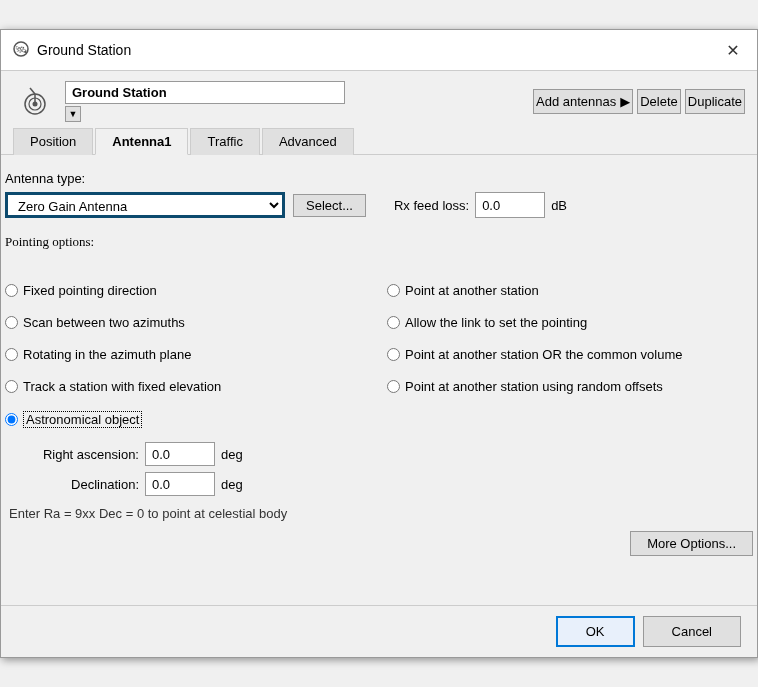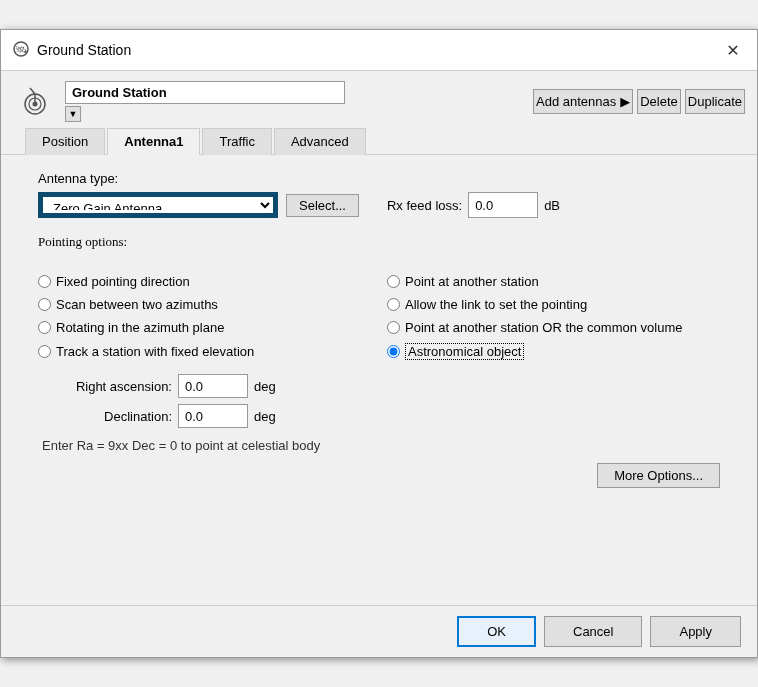--- a/index.html
+++ b/index.html
@@ -98,21 +98,21 @@
       border: 1px solid #999;
       cursor: pointer;
       font-size: 13px;
       display: flex;
       align-items: center;
       gap: 4px;
     }
 
     .tabs {
       display: flex;
-      padding: 0 24px;
+      padding: 0 12px;
       border-bottom: 1px solid #ccc;
       margin-bottom: 0;
     }
     .tab {
       padding: 5px 16px;
       border: 1px solid #ccc;
       border-bottom: none;
       background: #e0e0e0;
       cursor: pointer;
       font-size: 13px;
@@ -120,39 +120,39 @@
       position: relative;
       top: 1px;
     }
     .tab.active {
       background: #f0f0f0;
       font-weight: bold;
       border-bottom: 1px solid #f0f0f0;
     }
 
     .content {
-      padding: 16px 37px;
+      padding: 16px 4px;
       min-height: 450px;
     }
 
     .section-label {
       font-weight: normal;
       margin-bottom: 6px;
     }
 
     .antenna-type-row {
       display: flex;
       align-items: center;
       gap: 8px;
       margin-bottom: 16px;
     }
     .antenna-select {
-      width: 240px;
+      width: 280px;
       padding: 3px 6px;
-      border: 5px solid #0c4a6e;
+      border: 3px solid #0c4a6e;
       background: #fff;
       font-size: 13px;
       height: 26px;
     }
     .select-btn {
       padding: 3px 12px;
       background: #e0e0e0;
       border: 1px solid #999;
       cursor: pointer;
       font-size: 13px;
@@ -181,20 +181,21 @@
       display: grid;
       grid-template-columns: 1fr 1fr;
       gap: 4px 16px;
       margin-bottom: 12px;
     }
     .radio-row {
       display: flex;
       align-items: center;
       gap: 5px;
       padding: 2px 0;
+      margin-top: 9px;
     }
     .radio-row input[type="radio"] {
       margin: 0;
     }
     .radio-label {
       font-size: 13px;
     }
     .radio-label.selected-label {
       border: 1px dotted #000;
       padding: 0 2px;
@@ -360,20 +361,24 @@
       </div>
       <div class="radio-row">
         <input type="radio" name="pointing" id="point-common" style="">
         <label for="point-common" class="radio-label">Point at another station OR the common volume</label>
       </div>
 
       <div class="radio-row">
         <input type="radio" name="pointing" id="track" style="">
         <label for="track" class="radio-label">Track a station with fixed elevation</label>
       </div>
+      <div class="radio-row">
+        <input type="radio" name="pointing" id="point-random" style="">
+        <label for="point-random" class="radio-label">Point at another station using random offsets</label>
+      </div>
 
       <div class="radio-row">
         <input type="radio" name="pointing" id="astronomical" checked="" style="">
         <label for="astronomical" class="radio-label selected-label">Astronomical object</label>
       </div>
     </div>
 
     <div class="params-section">
       <div class="param-row">
         <span class="param-label">Right ascension:</span>
@@ -390,15 +395,14 @@
     <div class="hint-text">Enter Ra = 9xx Dec = 0 to point at celestial body</div>
 
     <div class="more-options-row">
       <button class="more-options-btn">More Options...</button>
     </div>
   </div>
 
   <div class="footer">
     <button class="footer-btn ok">OK</button>
     <button class="footer-btn">Cancel</button>
-    <button class="footer-btn">Apply</button>
   </div>
 </div>
 
 </body></html>

